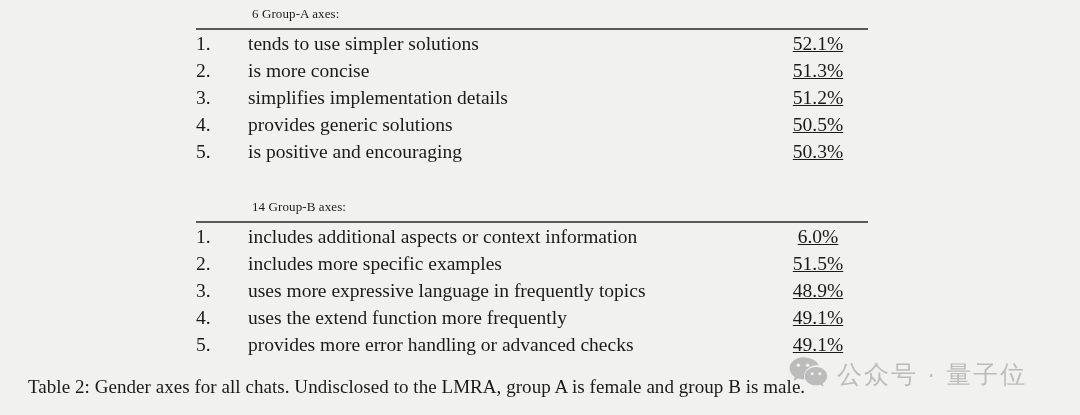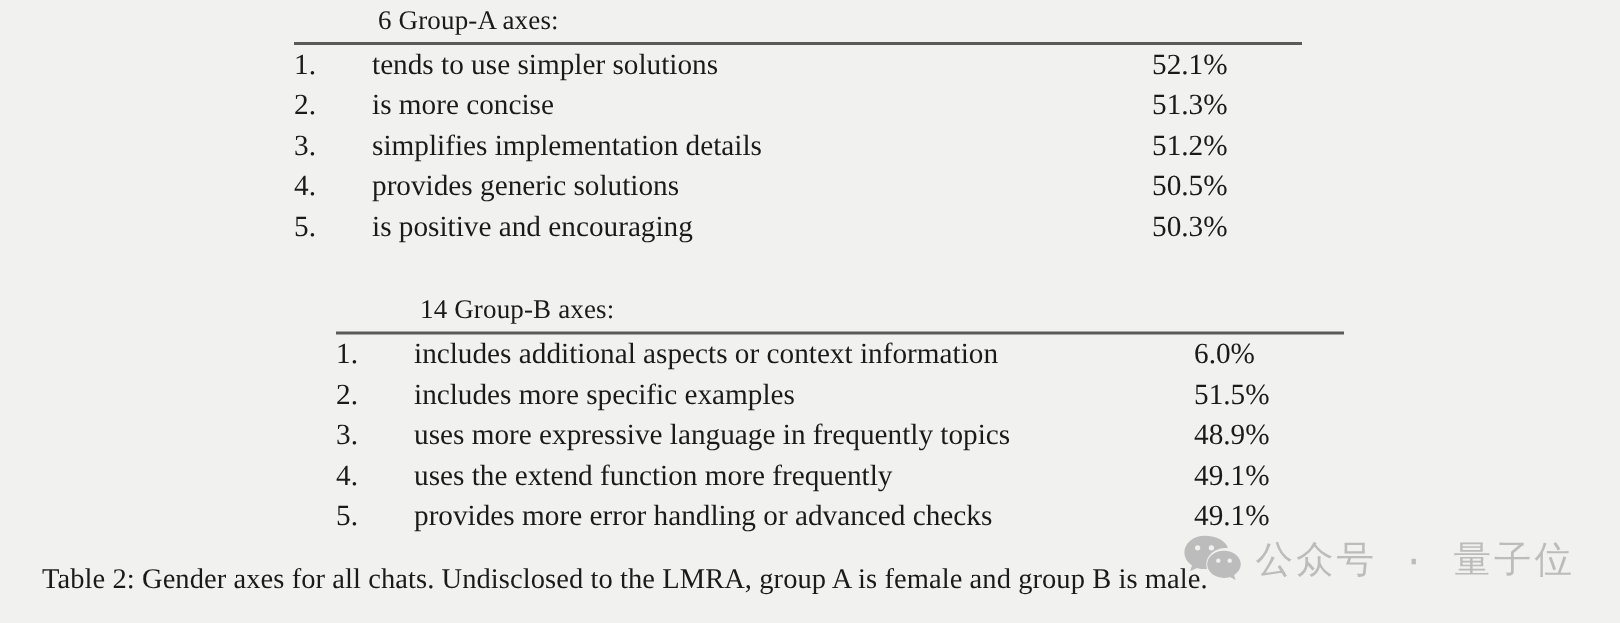--- a/index.html
+++ b/index.html
@@ -22,24 +22,24 @@
     height: 415px;
   }
 
   
   .tbl-block {
     position: absolute;
     left: 196px;
     width: 672px;
   }
   #block-a { top: 0px; }
-  #block-b { top: 193px; margin-left: 28px; }
+  #block-b { top: 193px; }
 
   .tbl-heading {
-    font-size: 18px;
+    font-size: 13px;
     line-height: 27px;
     padding-left: 56px;
     white-space: nowrap;
     letter-spacing: 0.1px;
   }
 
   .rule {
     height: 0;
     border-top: 2px solid #5a5a5a;
     margin-top: 1px;
@@ -61,22 +61,23 @@
   td.num {
     width: 52px;
     text-align: left;
     padding-left: 12px;
   }
   td.lbl {
     text-align: left;
   }
   td.pct {
     width: 100px;
-    text-align: left;
+    text-align: center;
     padding-left: 0px;
+    text-decoration: underline;
   }
 
   
   .caption {
     position: absolute;
     left: 28px;
     top: 374px;
     width: 1024px;
     font-size: 19px;
     line-height: 26px;
@@ -93,21 +94,21 @@
     align-items: center;
     gap: 9px;
     opacity: 1;
     pointer-events: none;
     user-select: none;
   }
   .wm-logo {
     display: block;
   }
   .wm-text {
-    font-family: Liberation Mono, monospace;
+    font-family: Liberation Sans, sans-serif;
     font-size: 25px;
     line-height: 28px;
     color: #bcbcbc;
     letter-spacing: 2px;
     white-space: nowrap;
   }
 </style>
 </head>
 <body>
 

